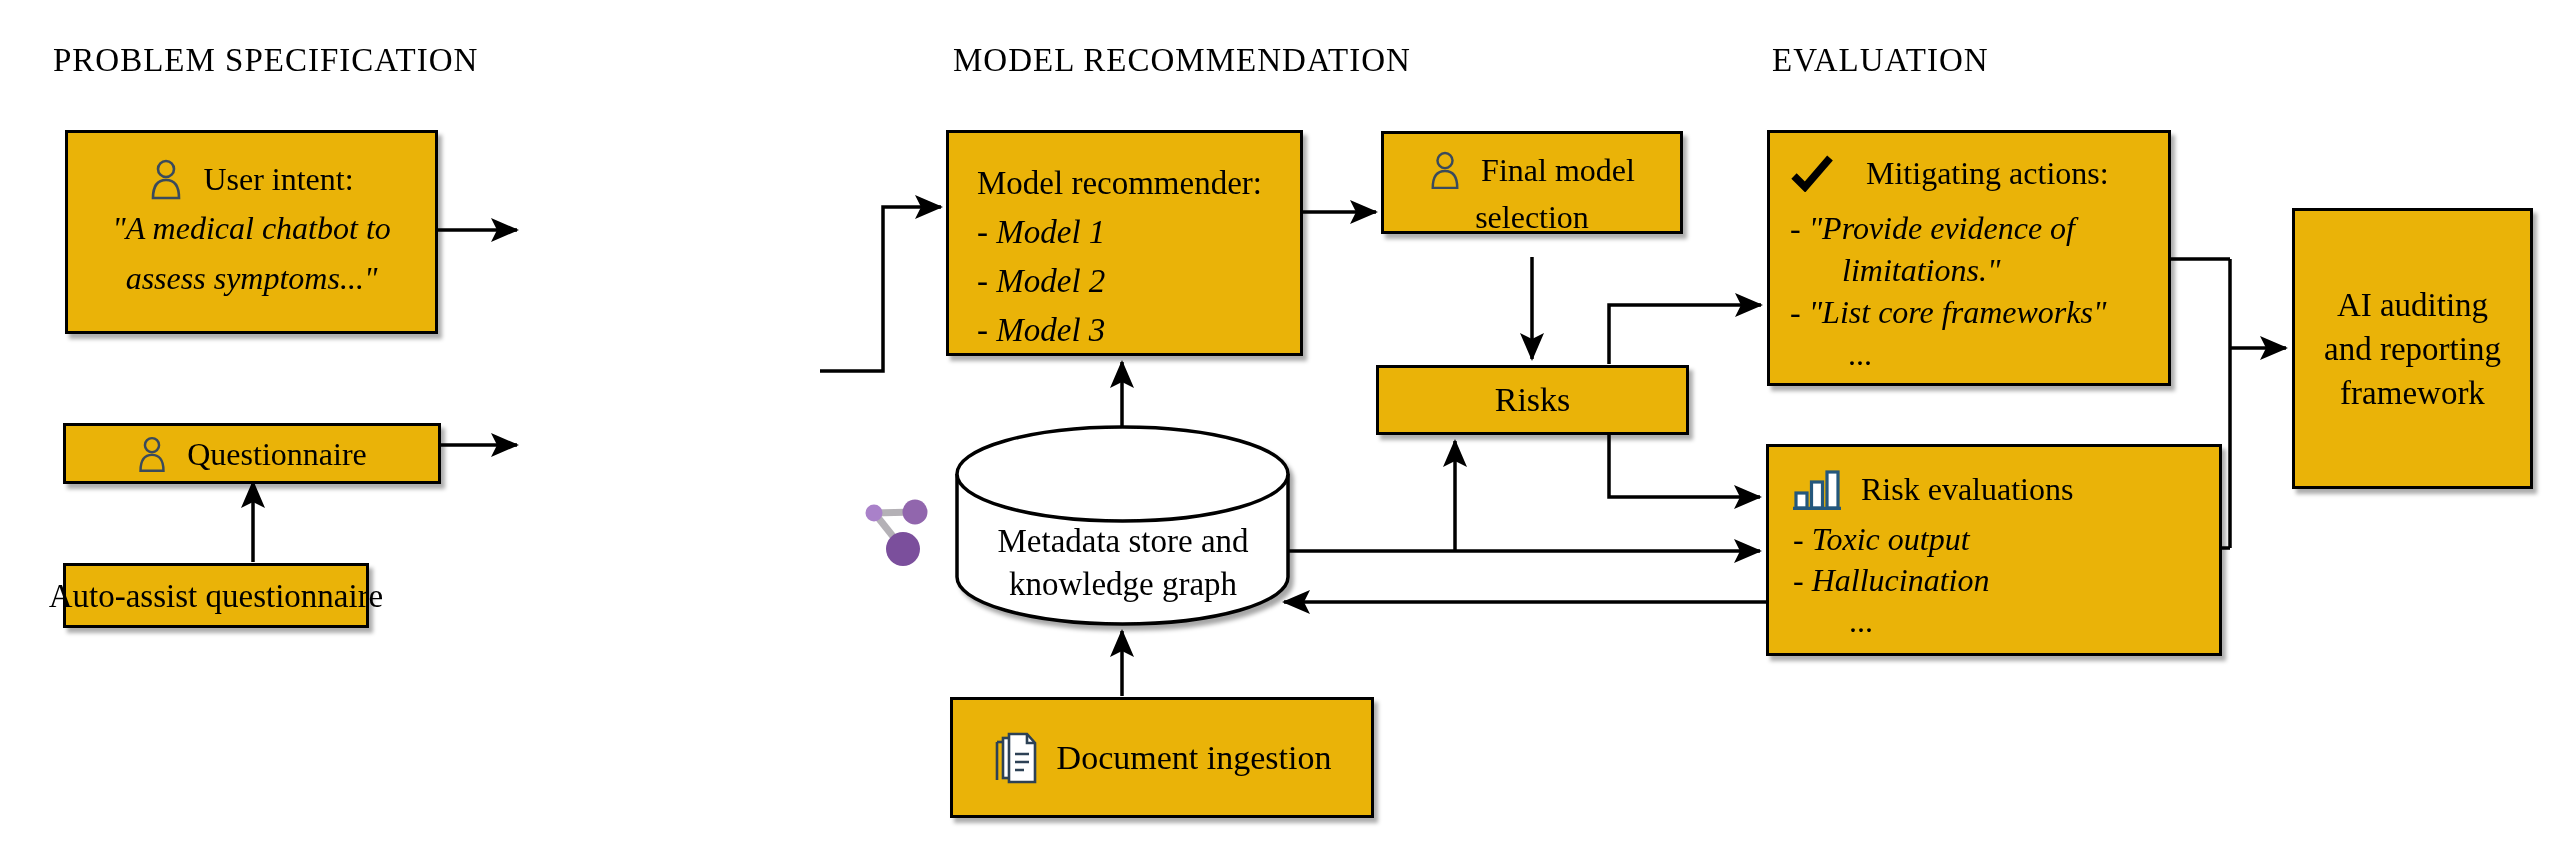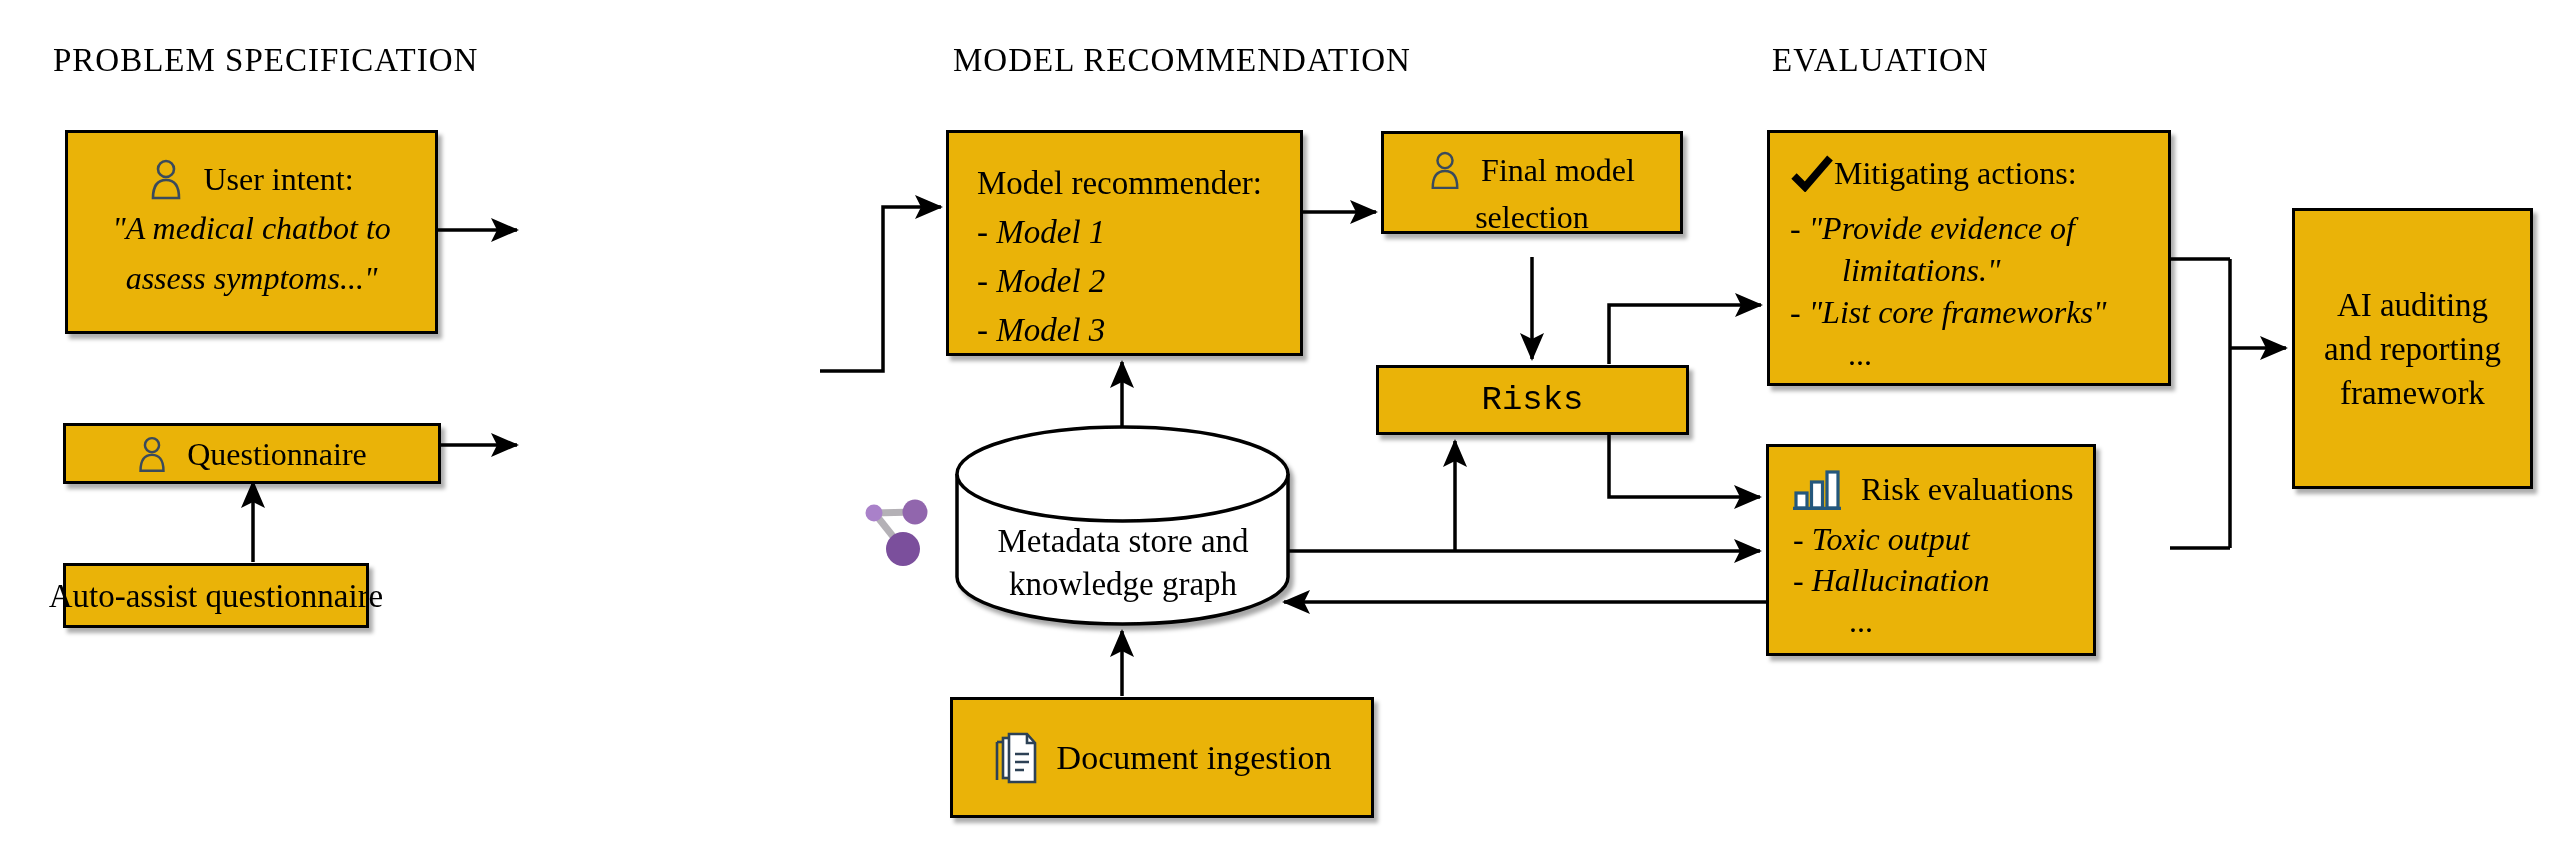--- a/index.html
+++ b/index.html
@@ -110,21 +110,21 @@
         <g fill="none" stroke-width="2.6" stroke="#3a4a5c">
           <circle cx="17" cy="11" r="8"></circle>
           <path d="M4,40 C4,27 9.5,22 17,22 C24.5,22 30,27 30,40 Z"></path>
         </g>
       </svg>
       <span>Final model</span>
     </div>
     <div style="text-align:center;line-height:46px;">selection</div>
   </div>
 
-  <div class="box center" style="left:1376px;top:365px;width:313px;height:70px;font-size:34px;font-family:Liberation Mono, monospace;">
+  <div class="box center" style="left:1376px;top:365px;width:313px;height:70px;font-size:34px;">
     <span>Risks</span>
   </div>
 
   <div class="cylText" style="left:957px;top:520px;width:332px;">
     <div class="nowrap">Metadata store and</div>
     <div class="nowrap">knowledge graph</div>
   </div>
 
   <div class="box iconrow" style="left:910px;top:697px;width:424px;height:121px;font-size:34px;gap:16px;margin-left:40px;">
     <svg width="48" height="56" viewBox="0 0 48 56">
@@ -134,33 +134,33 @@
         <rect x="10" y="8" width="26" height="40"></rect>
         <path d="M16,4 h18 l8,9 v39 h-26 z"></path>
         <path d="M34,4 v9 h8" fill="none"></path>
         <path d="M22,24 h14 M22,32 h14 M22,40 h9" fill="none"></path>
       </g>
     </svg>
     <span class="nowrap">Document ingestion</span>
   </div>
 
   <div class="box" style="left:1767px;top:130px;width:404px;height:256px;padding:16px 0 0 20px;font-size:32px;">
-    <div class="iconrow" style="justify-content:flex-start;gap:0;margin-bottom:10px;">
+    <div class="iconrow" style="justify-content:flex-start;gap:32px;margin-bottom:10px;">
       <svg width="44" height="38" viewBox="0 0 44 38">
         <path d="M4,22 L15,33 L40,4" fill="none" stroke-width="7.5" stroke="#000000"></path>
       </svg>
       <span>Mitigating actions:</span>
     </div>
     <div class="it nowrap" style="line-height:42px;">- "Provide evidence of</div>
     <div class="it nowrap" style="line-height:42px;padding-left:52px;">limitations."</div>
     <div class="it nowrap" style="line-height:42px;">- "List core frameworks"</div>
     <div style="line-height:42px;padding-left:58px;">...</div>
   </div>
 
-  <div class="box" style="left:1766px;top:444px;width:330px;height:212px;padding:18px 0 0 24px;font-size:32px;">
+  <div class="box" style="left:1766px;top:444px;width:456px;height:212px;padding:18px 0 0 24px;font-size:32px;">
     <div class="iconrow" style="justify-content:flex-start;gap:18px;margin-bottom:6px;">
       <svg width="50" height="44" viewBox="0 0 50 44">
         <g fill="#ffffff" stroke-width="3.2" stroke="#24577c">
           <rect x="3" y="26" width="11" height="15"></rect>
           <rect x="18.5" y="15" width="11" height="26"></rect>
           <rect x="34" y="5" width="11" height="36"></rect>
           <path d="M0,41.3 H48" fill="none"></path>
         </g>
       </svg>
       <span>Risk evaluations</span>

